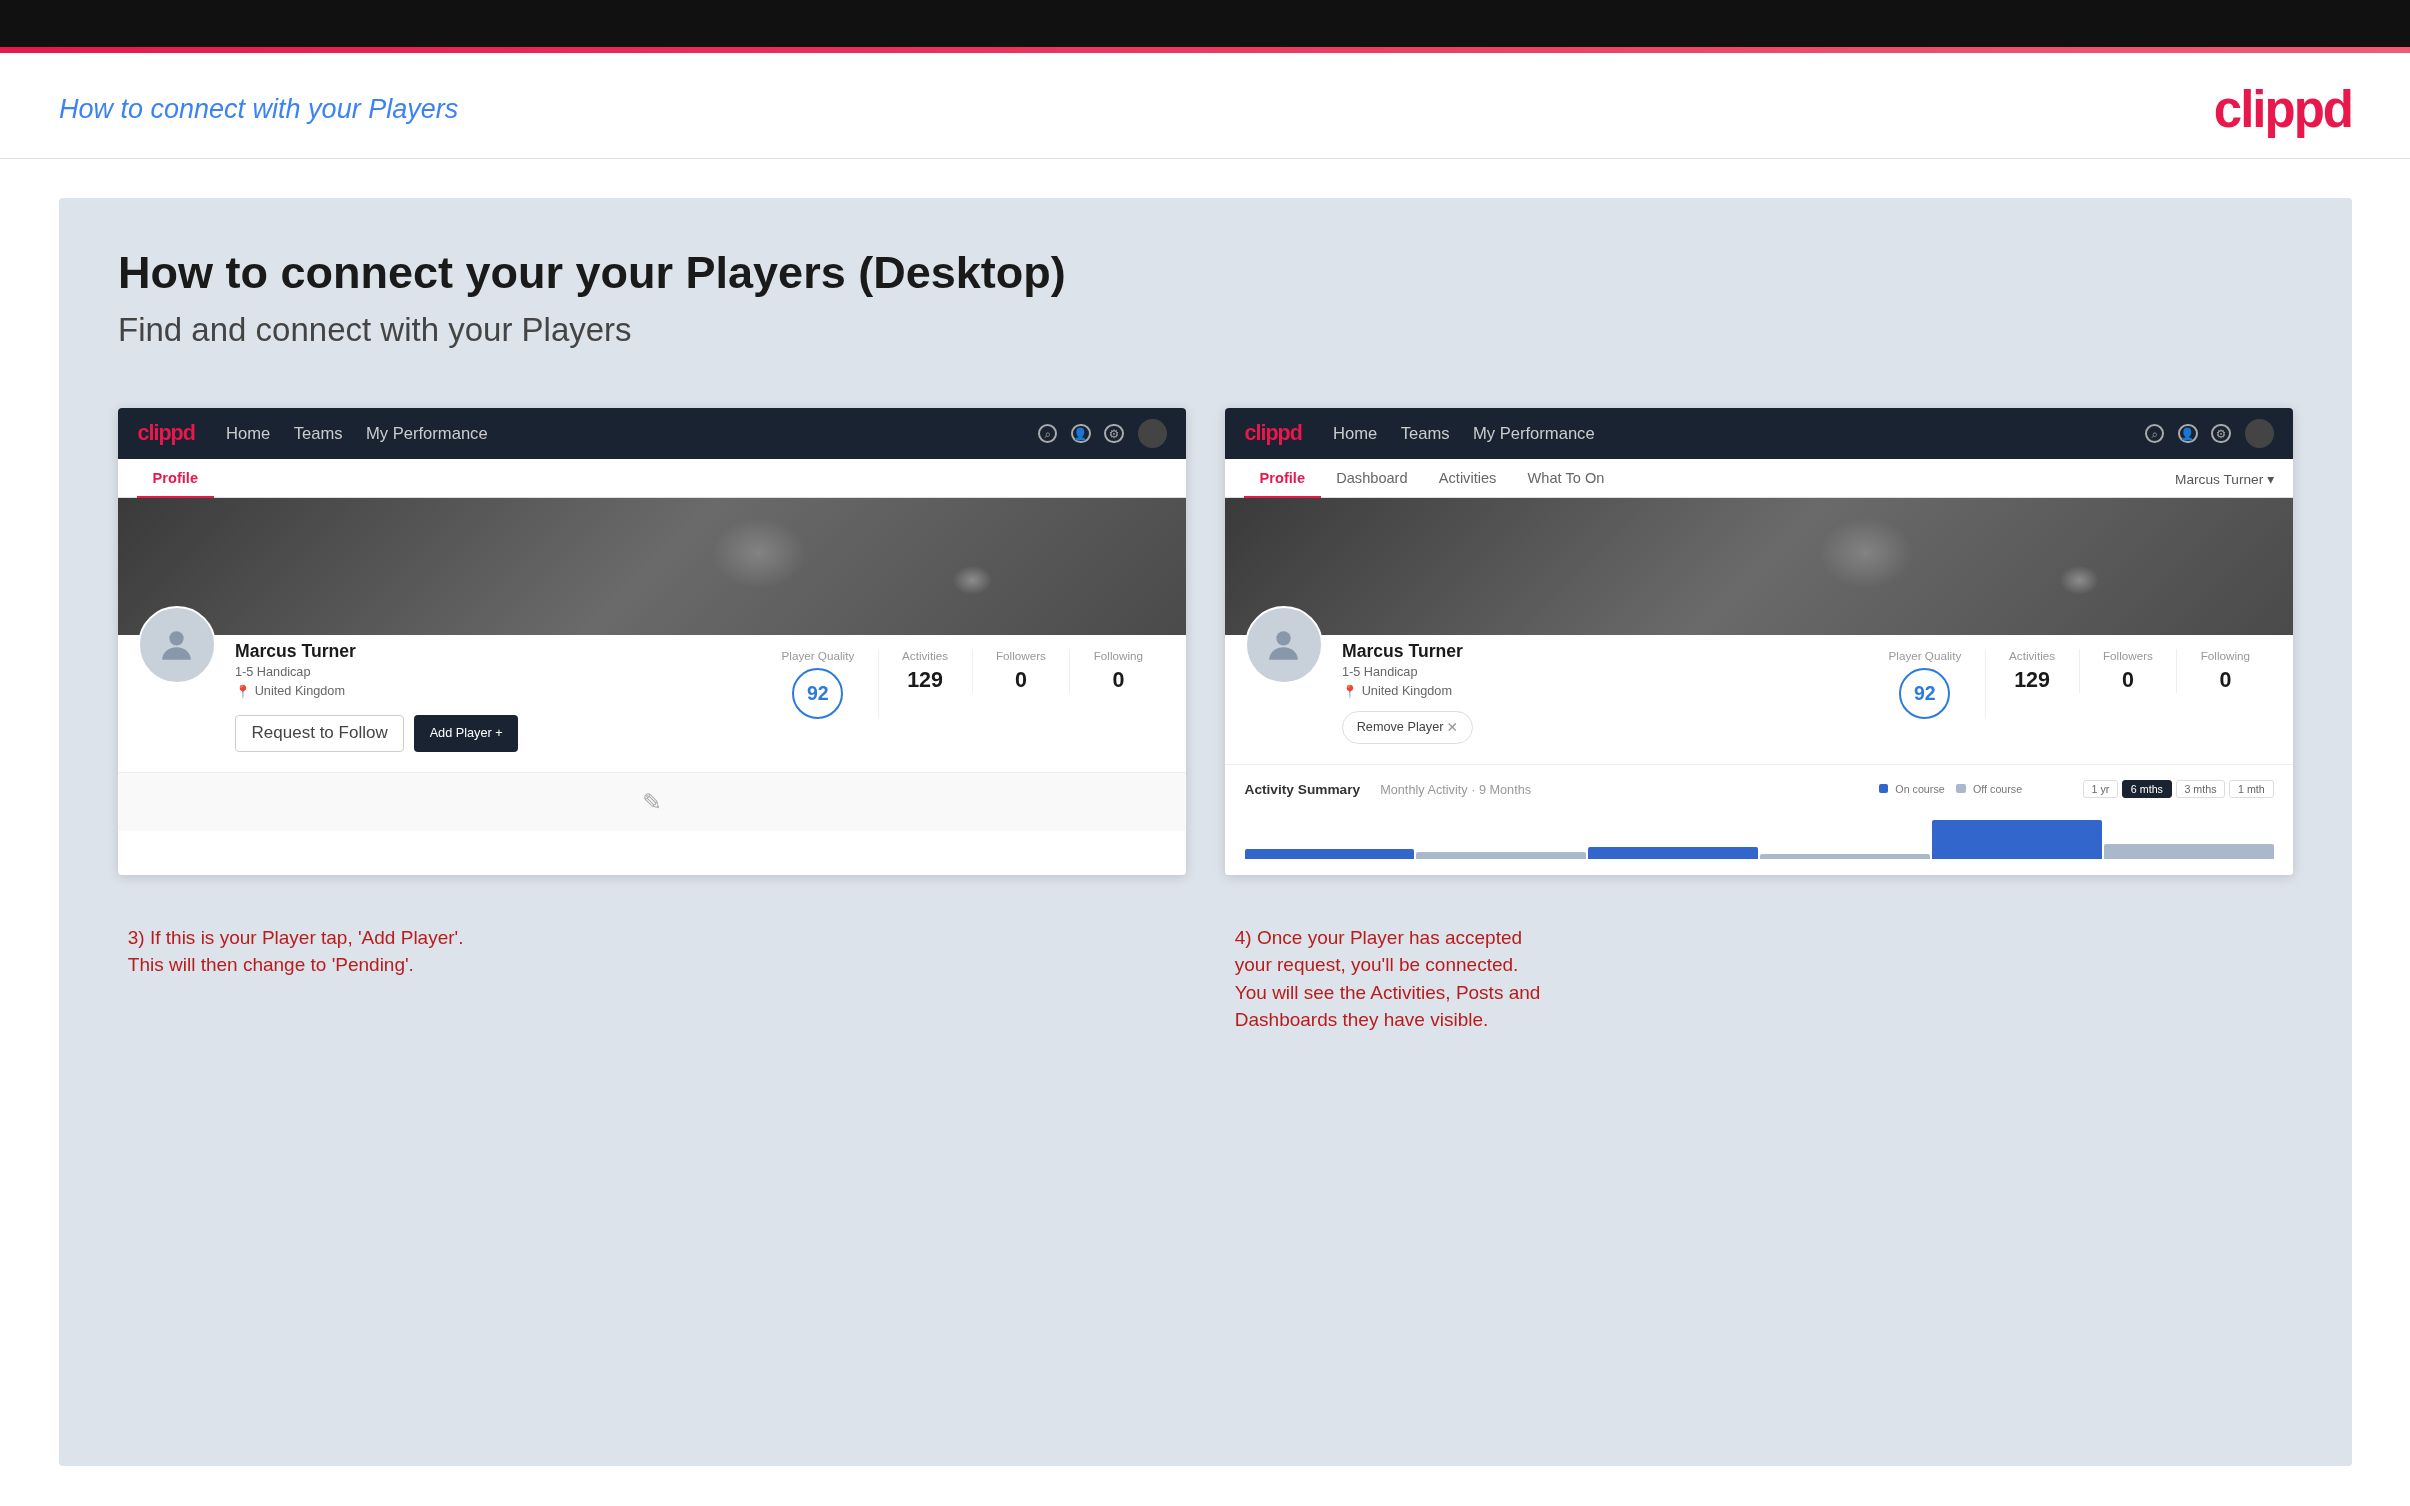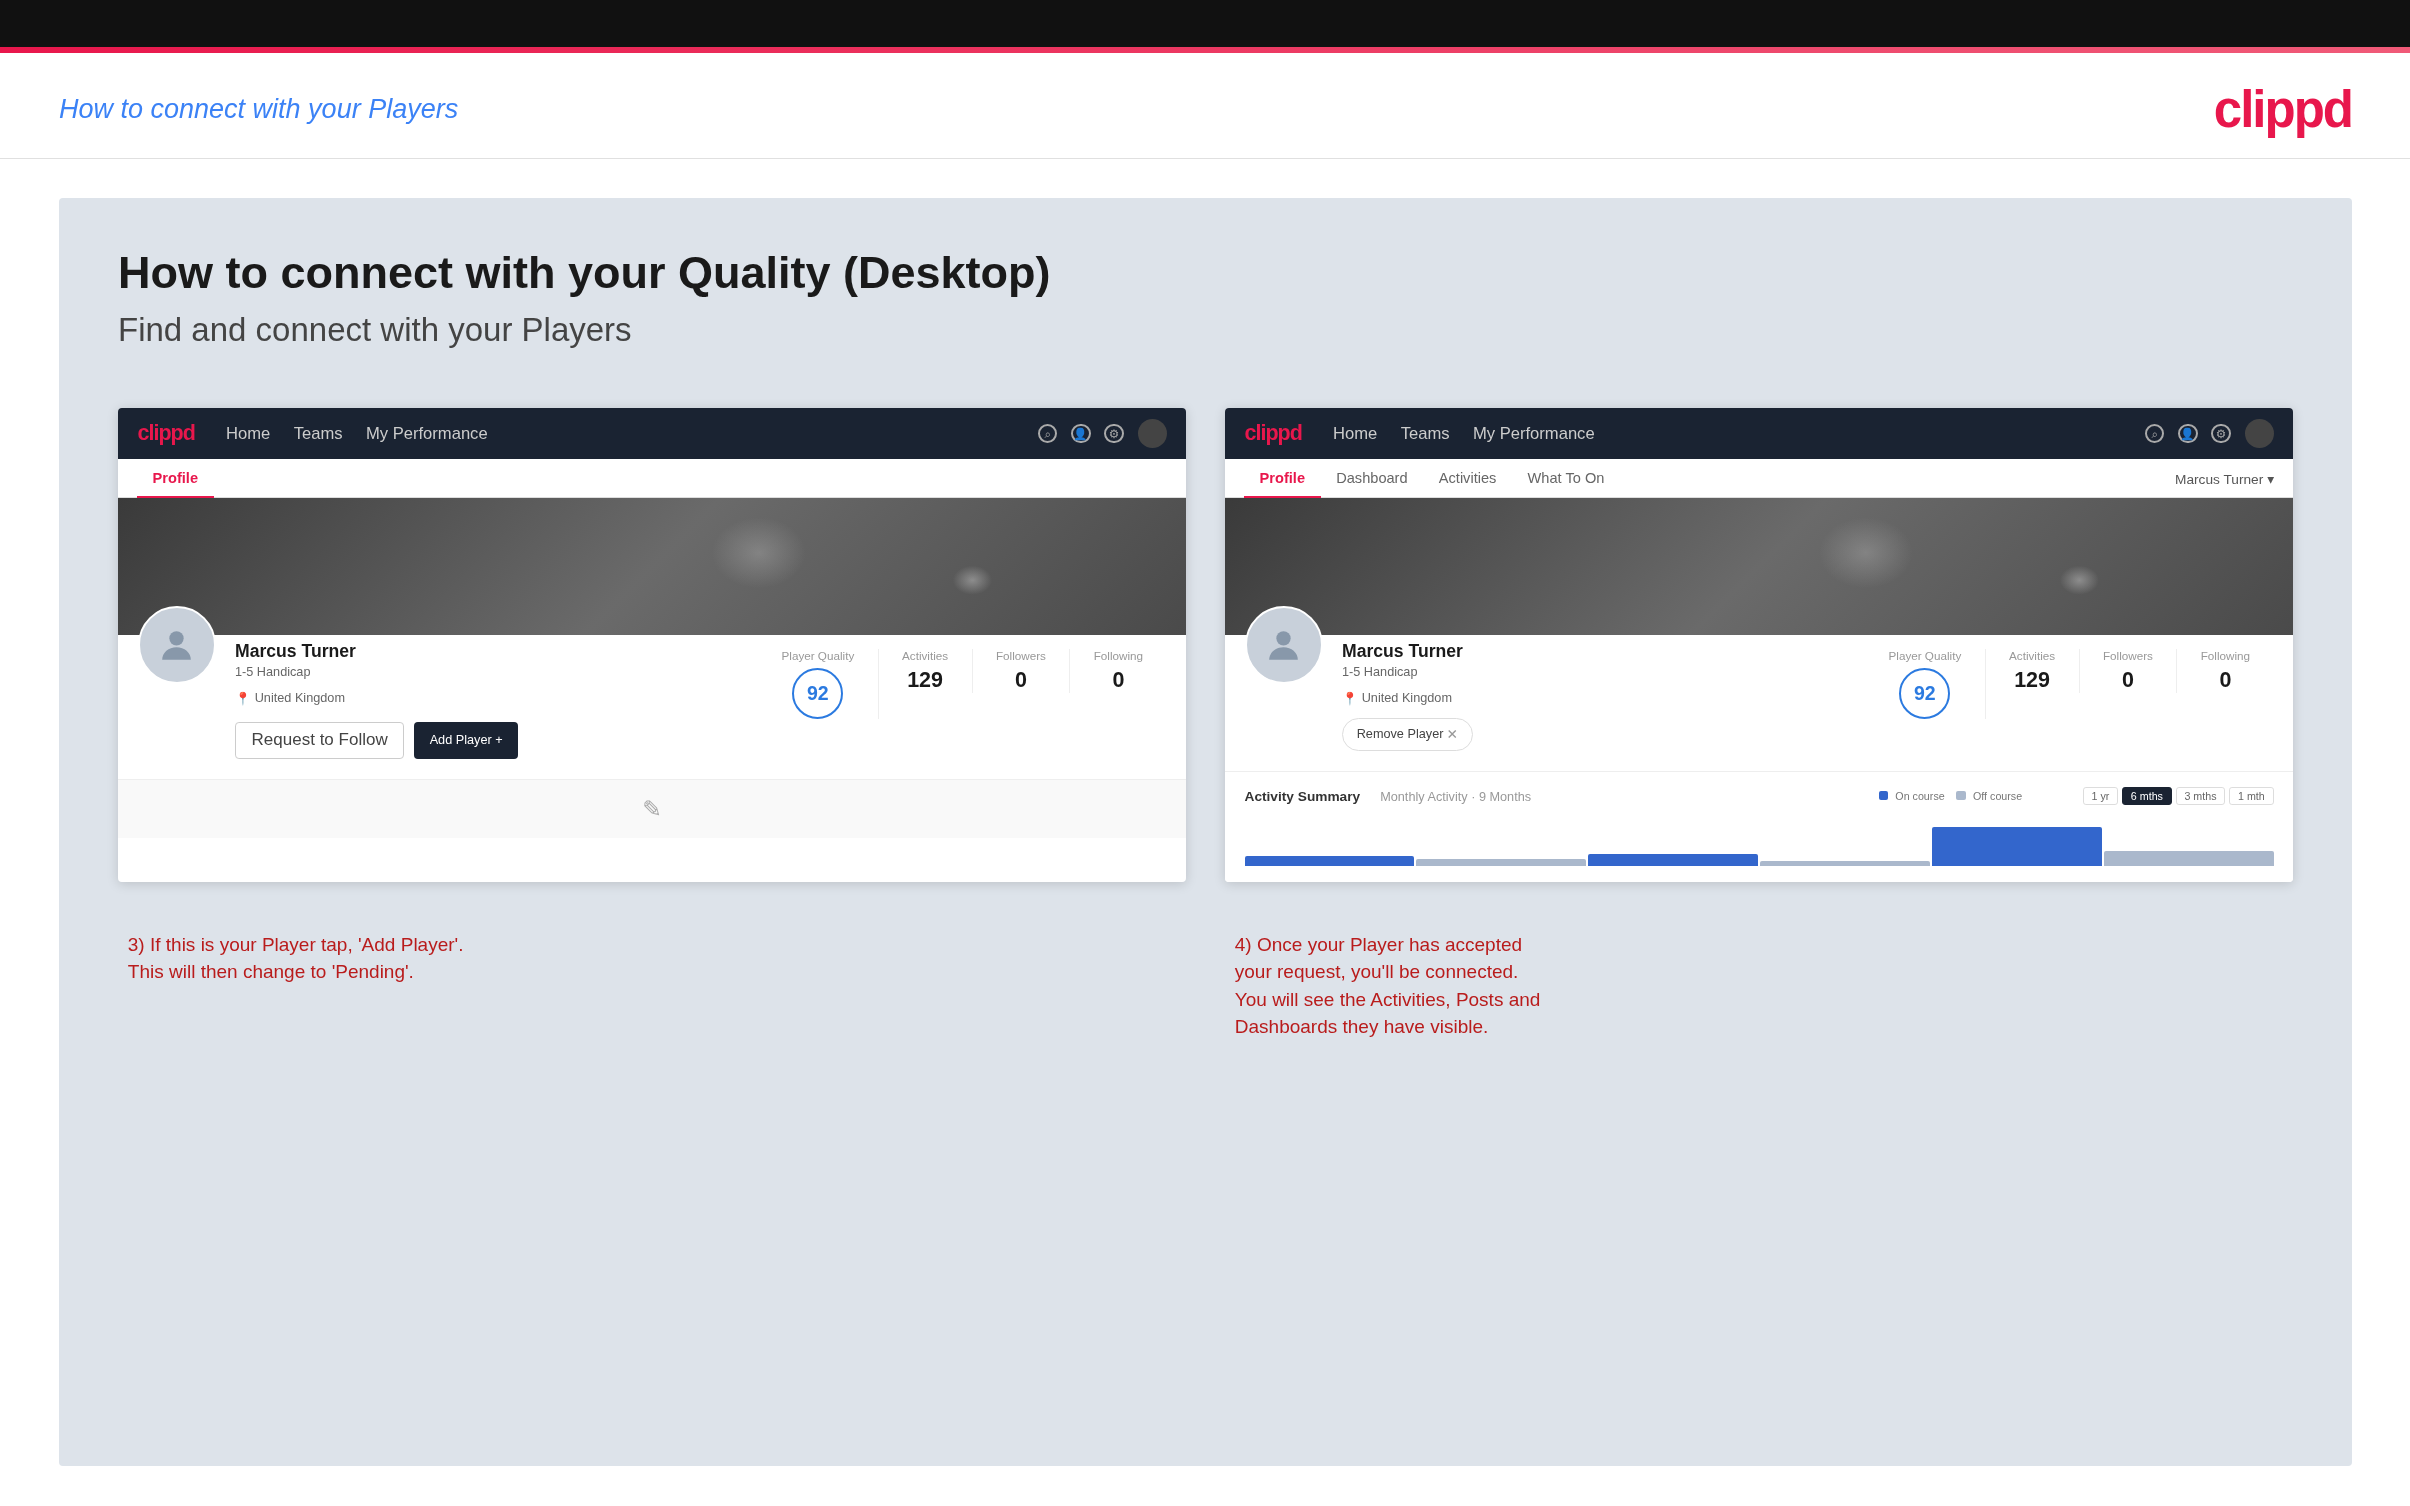--- a/index.html
+++ b/index.html
@@ -207,21 +207,21 @@
     }
     .mock-player-name {
       font-size: 17.6px;
       font-weight: 700;
       color: #1a1a1a;
       margin-bottom: 2.9px;
     }
     .mock-player-handicap {
       font-size: 12.7px;
       color: #666;
-      margin-bottom: 12px;
+      margin-bottom: 5px;
     }
     .mock-player-location {
       font-size: 12.7px;
       color: #666;
       display: flex;
       align-items: center;
       gap: 3.9px;
     }
 
     .mock-stats {
@@ -427,21 +427,21 @@
 <div class="top-bar"></div>
 <div class="top-accent"></div>
 
 <div class="header">
   <span class="header-title">How to connect with your Players</span>
   <span class="logo">clippd</span>
 </div>
 
 <div class="main">
 
-  <div class="main-title">How to connect with your Quality (Desktop)</div>
+  <div class="main-title">How to connect your your Players (Desktop)</div>
   <div class="main-subtitle">Find and connect with your Players</div>
 
   <div class="screenshots-row">
 
     <div class="screenshot-box">
 
       <div class="mock-nav">
         <span class="mock-logo">clippd</span>
         <span class="mock-nav-item">Home</span>
         <span class="mock-nav-item">Teams</span>

